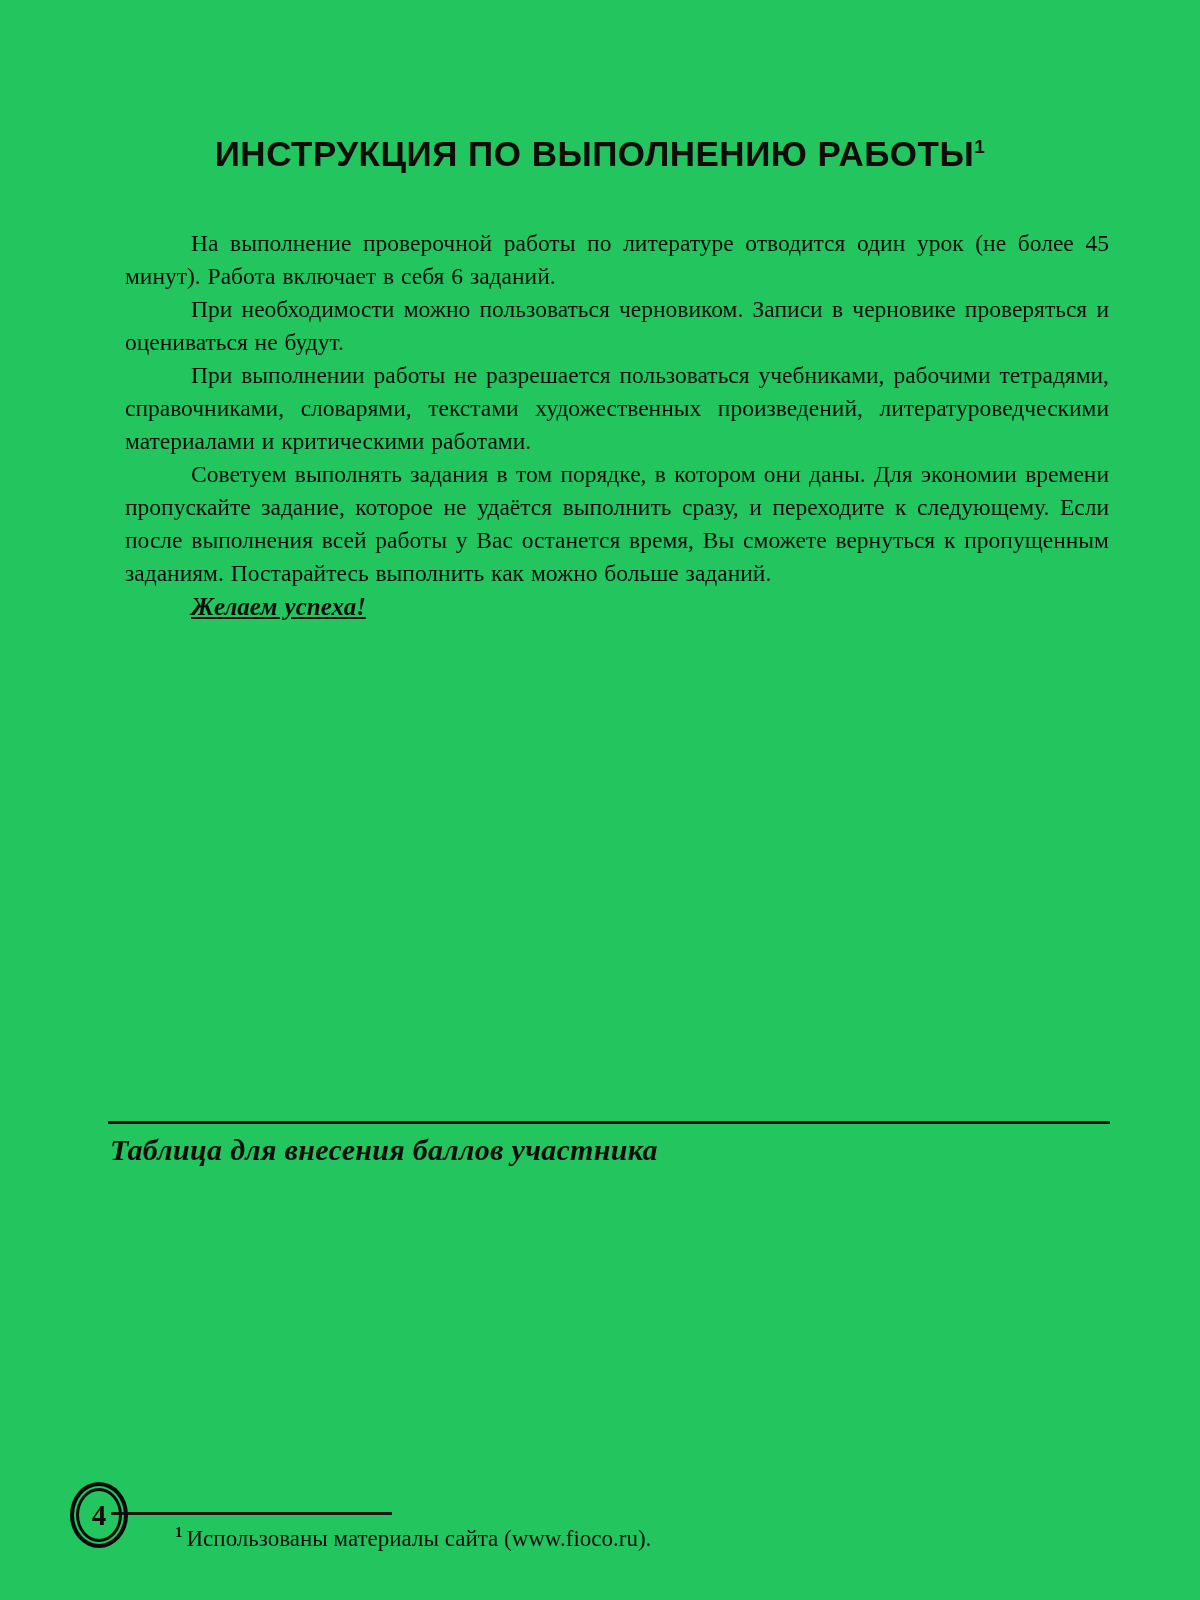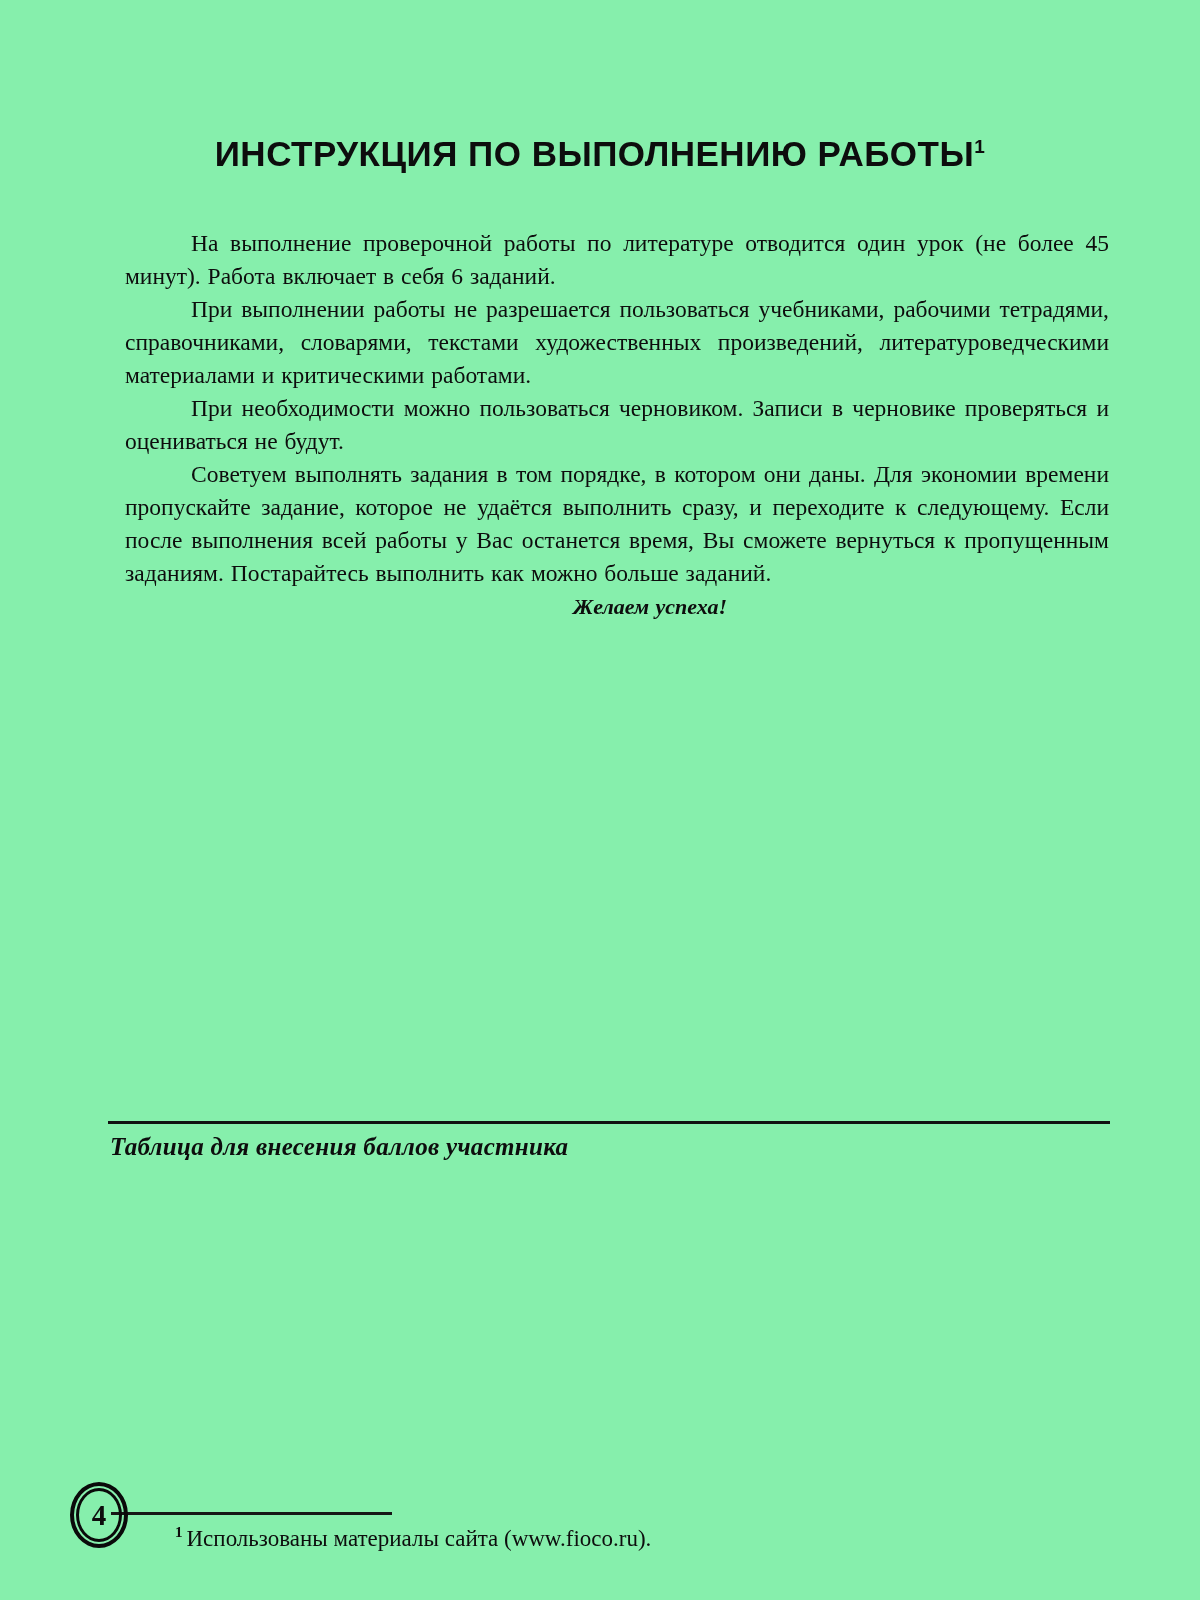--- a/index.html
+++ b/index.html
@@ -5,21 +5,21 @@
   html, body {
     margin: 0;
     padding: 0;
     background: #e8e8e8;
   }
   .page {
     position: relative;
     width: 1200px;
     height: 1600px;
     margin: 0 auto;
-    background: #86efac;
+    background: #22c55e;
     color: #0d0d0d;
     overflow: hidden;
     font-family: "Liberation Serif", serif;
   }
 
   
   .doc-title {
     position: absolute;
     left: 108px;
     top: 110px;
@@ -48,42 +48,42 @@
     line-height: 33px;
     text-align: justify;
     word-spacing: 1px;
   }
   .body-text p {
     margin: 0;
     text-indent: 66px;
   }
   .wish-line {
     margin-top: 2px;
-    text-align: center;
     font-weight: bold;
     font-style: italic;
-    font-size: 22px;
+    font-size: 25px;
+    text-decoration: underline;
   }
 
   
   .table-section {
     position: absolute;
     left: 108px;
     top: 1121px;
     width: 1002px;
   }
   .section-rule {
     height: 3px;
     background: #111;
   }
   .table-caption {
     margin: 9px 0 7px 2px;
     font-style: italic;
     font-weight: bold;
-    font-size: 25px;
+    font-size: 30px;
     letter-spacing: 0.3px;
   }
   table.score-table {
     border-collapse: collapse;
     table-layout: fixed;
     width: 1000px;
     font-size: 23px;
   }
   table.score-table th,
   table.score-table td {
@@ -153,22 +153,22 @@
 </style>
 </head>
 <body>
 
 <div class="page">
 
   <h1 class="doc-title"><span>ИНСТРУКЦИЯ ПО ВЫПОЛНЕНИЮ РАБОТЫ</span><sup>1</sup></h1>
 
   <div class="body-text">
     <p>На выполнение проверочной работы по литературе отводится один урок (не более 45 минут). Работа включает в себя 6 заданий.</p>
+    <p>При необходимости можно пользоваться черновиком. Записи в черновике проверяться и оцениваться не будут.</p>
     <p>При выполнении работы не разрешается пользоваться учебниками, рабочими тетрадями, справочниками, словарями, текстами художественных произведений, литературоведческими материалами и критическими работами.</p>
-    <p>При необходимости можно пользоваться черновиком. Записи в черновике проверяться и оцениваться не будут.</p>
     <p>Советуем выполнять задания в том порядке, в котором они даны. Для экономии времени пропускайте задание, которое не удаётся выполнить сразу, и переходите к следующему. Если после выполнения всей работы у Вас останется время, Вы сможете вернуться к пропущенным заданиям. Постарайтесь выполнить как можно больше заданий.</p>
     <p class="wish-line">Желаем успеха!</p>
   </div>
 
   <div class="table-section">
     <div class="section-rule"></div>
     <div class="table-caption">Таблица для внесения баллов участника</div>
     <table class="score-table">
       <colgroup>
         <col style="width:95px">

